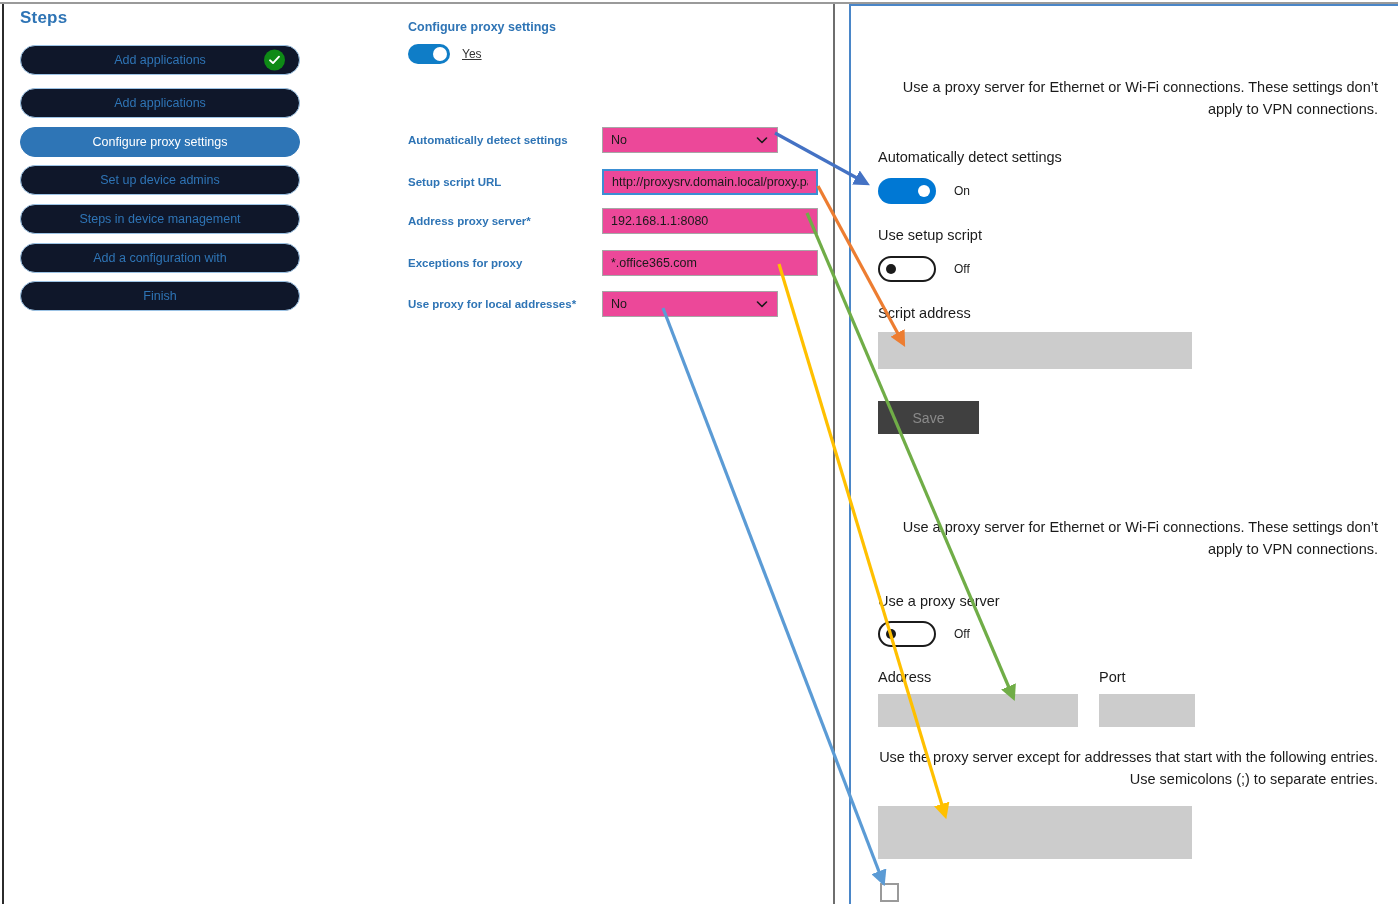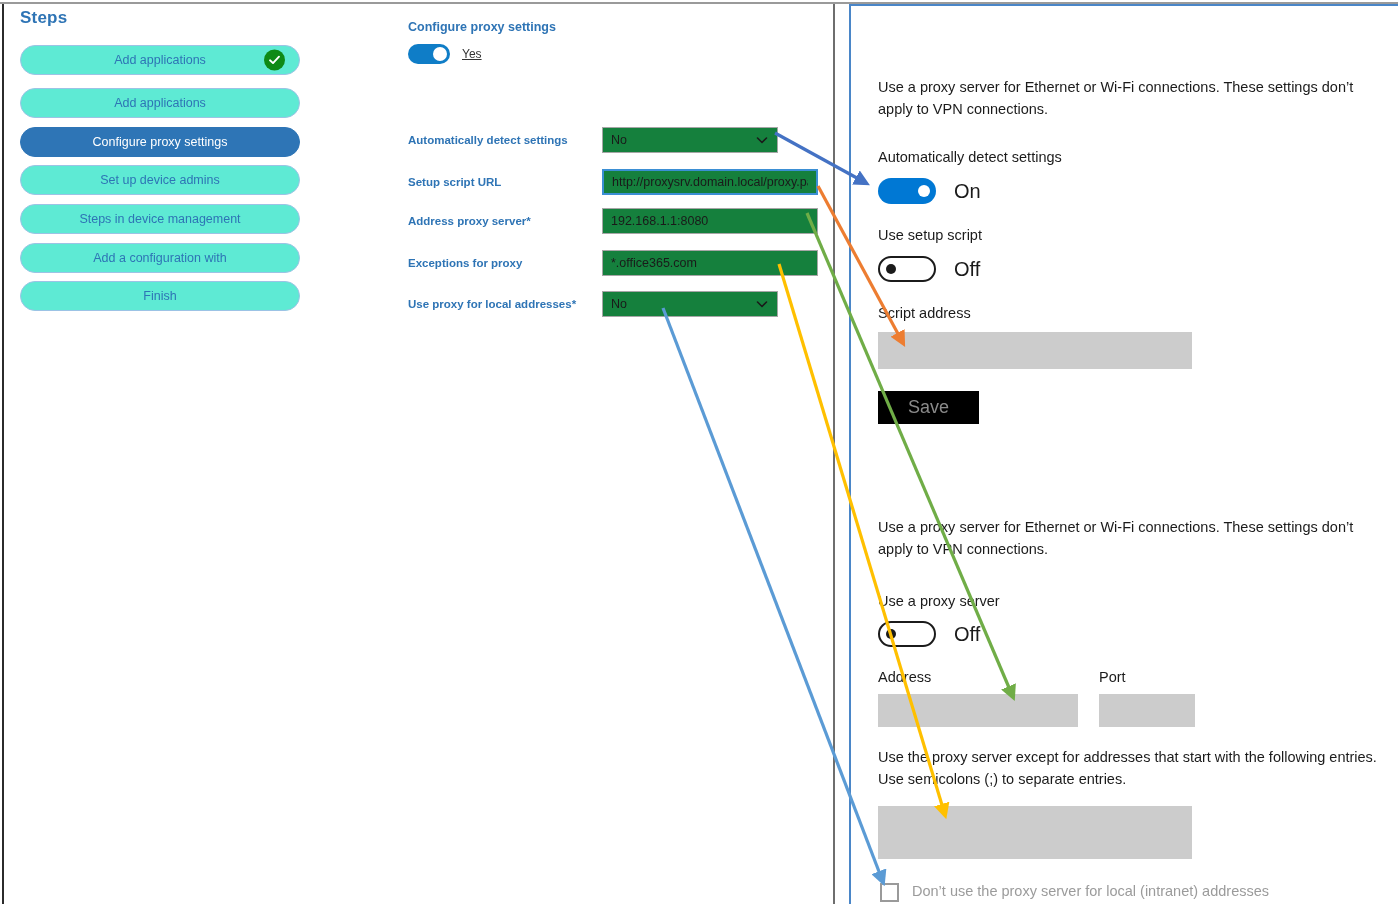--- a/index.html
+++ b/index.html
@@ -17,21 +17,21 @@
   .left-rule{position:absolute;left:2px;top:4px;width:2px;height:900px;background:#2b2b2b;}
   .mid-rule{position:absolute;left:833px;top:4px;width:2px;height:900px;background:#6e6e6e;}
 
   
   .steps-title{
     position:absolute;left:20px;top:8px;
     font-size:17px;font-weight:bold;color:#2e74b5;letter-spacing:.2px;
   }
   .step{
     position:absolute;left:20px;width:280px;height:30px;
-    border:1px solid #9cc3e5;border-radius:15px;background:#5eead4;
+    border:1px solid #9cc3e5;border-radius:15px;background:#0f172a;
     display:flex;align-items:center;justify-content:center;
     font-size:12.5px;color:#2e74b5;box-sizing:border-box;
   }
   .step.active{background:#2e75b6;border-color:#2e75b6;color:#ffffff;}
   .step-check{
     position:absolute;right:14px;top:50%;transform:translateY(-50%);
     width:21px;height:21px;border-radius:50%;background:#0e8a16;
     display:flex;align-items:center;justify-content:center;
   }
   .step-check svg{display:block;}
@@ -46,54 +46,54 @@
   .tg .knob{position:absolute;right:3px;top:3px;width:14px;height:14px;border-radius:50%;background:#ffffff;}
   .tg-label{font-size:12px;color:#333;text-decoration:underline;}
 
   .f-label{
     position:absolute;left:408px;font-size:11.5px;font-weight:bold;color:#2e74b5;
     white-space:nowrap;
   }
   .f-label .req{color:#2e74b5;font-weight:bold;}
   .f-ctl{
     position:absolute;left:602px;box-sizing:border-box;
-    border:1px solid #a6a6a6;background:#15803d;height:26px;
+    border:1px solid #a6a6a6;background:#ec4899;height:26px;
     display:flex;align-items:center;padding:0 8px;
     font-size:12.5px;color:#1a1a1a;
   }
   .f-ctl.sel{width:176px;justify-content:space-between;}
   .f-ctl.txt{width:216px;}
   .f-ctl.focused{border:2px solid #3b8fd4;}
   .chev{width:14px;height:14px;flex:0 0 auto;}
 
   
   .win{
     position:absolute;left:849px;top:4px;width:549px;height:900px;
     border-left:2px solid #4a86c8;border-top:2px solid #4a86c8;
     background:#ffffff;box-sizing:border-box;overflow:hidden;
   }
   .win-h{
     position:absolute;left:27px;font-size:23px;color:#1b1b1b;font-weight:normal;
     letter-spacing:.1px;
   }
   .win-p{
-    position:absolute;left:27px;width:500px;font-size:14.5px;color:#1b1b1b;line-height:22px;
+    position:absolute;left:27px;width:500px;font-size:14.5px;color:#1b1b1b;line-height:22px;text-align:right;
   }
   .win-l{position:absolute;left:27px;font-size:14.5px;color:#1b1b1b;}
   .wtg{position:absolute;display:flex;align-items:center;gap:18px;}
   .wtg .sw{width:58px;height:26px;border-radius:13px;position:relative;box-sizing:border-box;}
   .wtg .sw.on{background:#0078d4;}
   .wtg .sw.on .kn{position:absolute;right:6px;top:50%;transform:translateY(-50%);width:12px;height:12px;border-radius:50%;background:#ffffff;}
   .wtg .sw.off{background:#ffffff;border:2px solid #1b1b1b;}
   .wtg .sw.off .kn{position:absolute;left:6px;top:50%;transform:translateY(-50%);width:10px;height:10px;border-radius:50%;background:#1b1b1b;}
-  .wtg .st{font-size:20px;color:#1b1b1b;}
+  .wtg .st{font-size:12px;color:#1b1b1b;}
   .wfield{position:absolute;background:#cccccc;}
   .wbtn{
-    position:absolute;background:#000000;display:flex;align-items:center;justify-content:center;
-    font-size:18px;color:#8a8a8a;
+    position:absolute;background:#404040;display:flex;align-items:center;justify-content:center;
+    font-size:14px;color:#8a8a8a;margin-top:10px;
   }
   .wcheck{position:absolute;width:19px;height:19px;border:2px solid #9a9a9a;box-sizing:border-box;background:#fff;}
   .wcheck-lb{position:absolute;font-size:14.5px;color:#9b9b9b;white-space:nowrap;}
 
   
   .arrows{position:absolute;left:0;top:0;width:1398px;height:904px;pointer-events:none;}
 </style>
 </head>
 <body>
 
@@ -238,21 +238,20 @@
     <div class="wfield" style="left:248px;top:688px;width:96px;height:33px">
       <span></span>
     </div>
 
     <div class="win-p" style="top:740px">Use the proxy server except for addresses that start with the following entries. Use semicolons (;) to separate entries.</div>
     <div class="wfield" style="left:27px;top:800px;width:314px;height:53px">
       <span></span>
     </div>
 
     <div class="wcheck" style="left:29px;top:877px"></div>
-    <div class="wcheck-lb" style="left:61px;top:877px">Don’t use the proxy server for local (intranet) addresses</div>
   </div>
 
   <svg class="arrows" viewBox="0 0 1398 904">
     <defs>
       <marker id="ah0" markerWidth="5" markerHeight="5" refX="3.6" refY="2.5" orient="auto">
           <path d="M0,0 L5,2.5 L0,5 z" fill="#4472C4"></path>
         </marker>
       <marker id="ah1" markerWidth="5" markerHeight="5" refX="3.6" refY="2.5" orient="auto">
           <path d="M0,0 L5,2.5 L0,5 z" fill="#ED7D31"></path>
         </marker>

